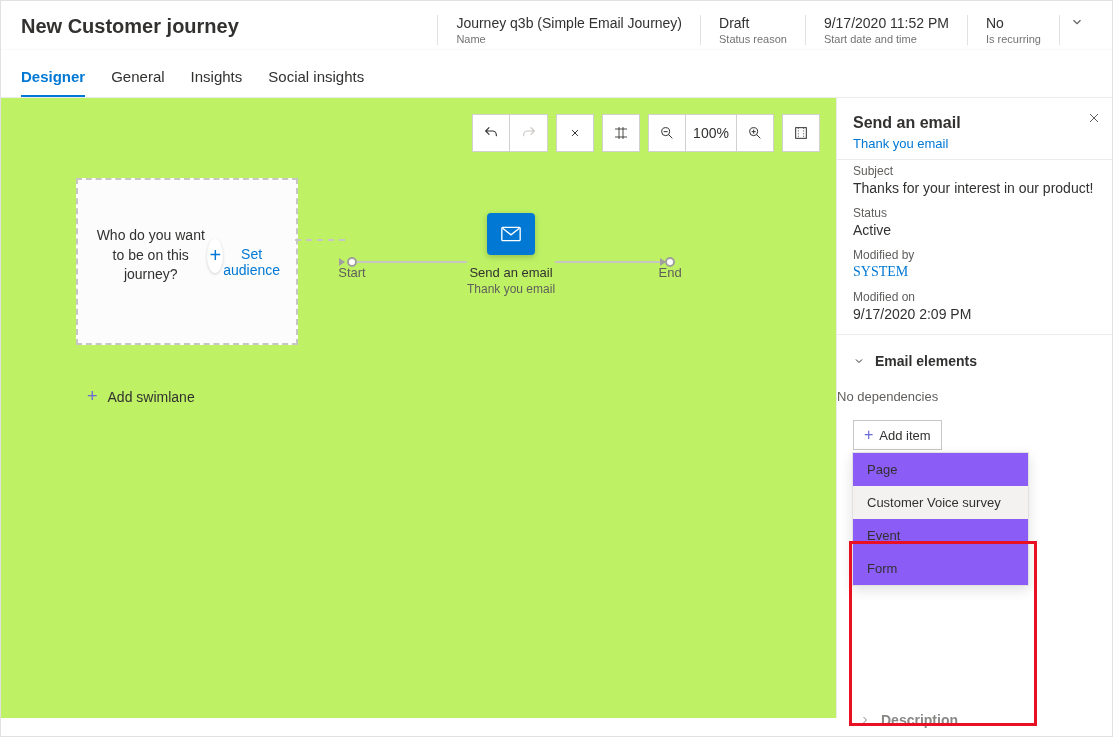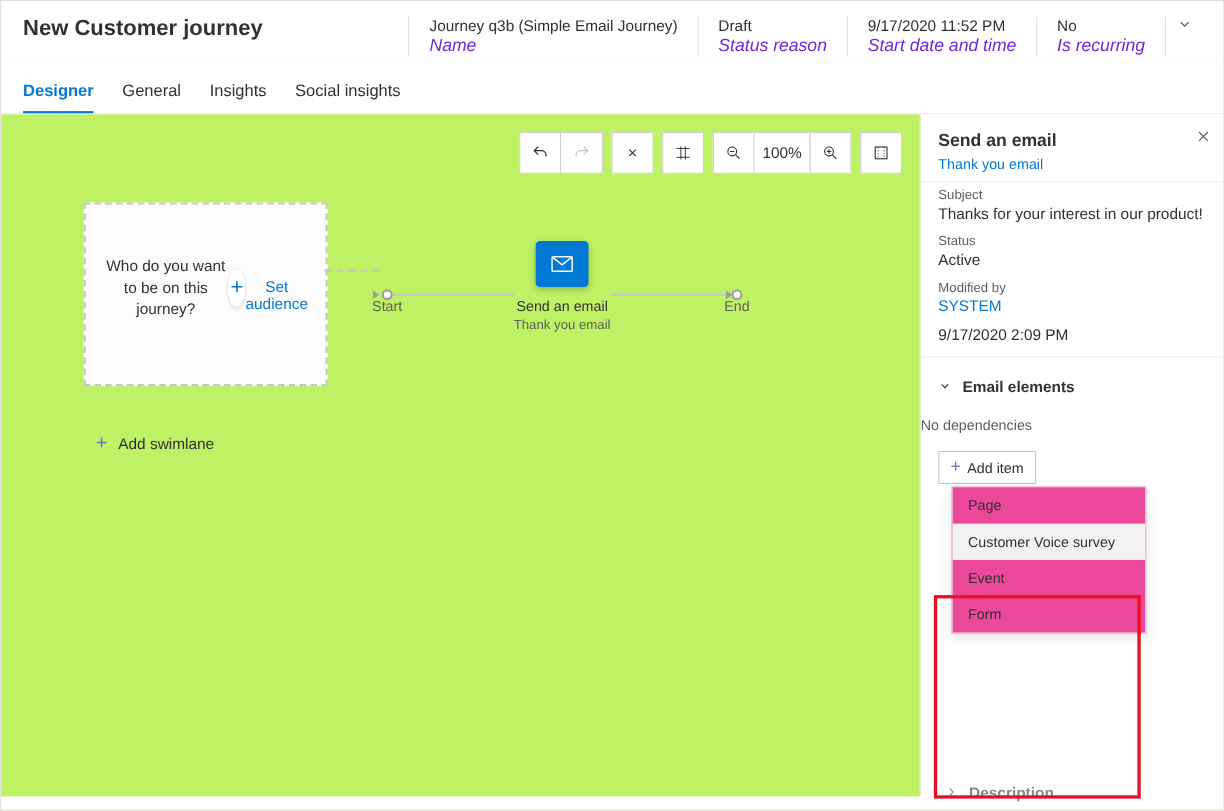--- a/index.html
+++ b/index.html
@@ -5,21 +5,21 @@
   * { box-sizing: border-box; margin: 0; padding: 0; }
   body { font-family: "Segoe UI", -apple-system, sans-serif; color: #323130; background: #fff; width: 1113px; height: 737px; overflow: hidden; border: 1px solid #e1e1e1; position: relative; }
 
   
   .header { display: flex; align-items: flex-start; padding: 14px 20px 4px 20px; border-bottom: 1px solid #faf9f8; }
   .page-title { font-size: 20px; font-weight: 600; flex: 0 0 auto; margin-right: auto; }
   .meta-group { display: flex; gap: 0; }
   .meta-block { padding: 0 18px; border-right: 1px solid #e1e1e1; }
   .meta-block:first-child { border-left: 1px solid #e1e1e1; }
   .meta-value { font-size: 14px; color: #323130; }
-  .meta-label { font-size: 16px; color: #6d28d9; margin-top: 2px; font-style: italic; }
+  .meta-label { font-size: 11px; color: #737373; margin-top: 2px; }
   .expand-caret { margin-left: 10px; margin-right: 8px; cursor: pointer; }
 
   
   .tabs { display: flex; gap: 26px; padding: 8px 20px 0 20px; border-bottom: 1px solid #edebe9; }
   .tab { font-size: 15px; padding: 10px 0; cursor: pointer; color: #323130; }
   .tab.active { color: #0078d4; font-weight: 600; border-bottom: 2px solid #0078d4; }
 
   
   .main { display: flex; height: calc(100% - 115px); }
   .canvas-area { flex: 1; background: #bef264; position: relative; border-right: 1px solid #eaeaea; }
@@ -60,31 +60,31 @@
   .side-panel { width: 275px; background: #fff; display: flex; flex-direction: column; overflow: hidden; }
   .panel-head { padding: 16px 16px 8px 16px; border-bottom: 1px solid #edebe9; position: relative; flex-shrink: 0; }
   .panel-title { font-size: 16px; font-weight: 600; }
   .panel-subtitle { font-size: 13px; color: #0078d4; margin-top: 4px; cursor: pointer; }
   .panel-close { position: absolute; right: 12px; top: 14px; cursor: pointer; font-size: 14px; }
   .panel-body { padding: 0 16px 12px 16px; border-bottom: 1px solid #edebe9; flex-shrink: 0; overflow: hidden; }
   .field { margin-top: 10px; }
   .field.first { margin-top: 4px; }
   .field-label { font-size: 12px; color: #605e5c; }
   .field-value { font-size: 14px; color: #323130; margin-top: 2px; }
-  .field-value.link { color: #0078d4; cursor: pointer; }
+  .field-value.link { color: #0078d4; cursor: pointer; font-family: Liberation Serif, serif; }
 
   .section-header { padding: 18px 16px 12px 16px; display: flex; align-items: center; gap: 10px; font-size: 14px; font-weight: 600; cursor: pointer; flex-shrink: 0; }
   .centered-note { font-size: 13px; color: #605e5c; padding: 8px 0 16px 0; flex-shrink: 0; }
 
   
   .highlight-box { position: absolute; right: 75px; bottom: 10px; width: 188px; height: 185px; border: 3px solid #e81123; z-index: 50; pointer-events: none; }
   .add-item-zone { position: relative; padding-left: 16px; }
   .add-item-btn { display: inline-flex; align-items: center; gap: 6px; font-size: 13px; border: 1px solid #c8c6c4; padding: 5px 10px; cursor: pointer; background: #fff; }
   .add-item-btn .plus { color: #6b69d6; font-size: 16px; }
-  .dropdown { position: absolute; left: 15px; top: 32px; width: 177px; background: #ec4899; border: 1px solid #e1e1e1; box-shadow: 0 4px 12px rgba(0,0,0,0.12); z-index: 40; margin-left: 13px; }
+  .dropdown { position: absolute; left: 15px; top: 32px; width: 177px; background: #8b5cf6; border: 1px solid #e1e1e1; box-shadow: 0 4px 12px rgba(0,0,0,0.12); z-index: 40; }
   .dropdown-item { padding: 9px 14px; font-size: 13px; cursor: pointer; }
   .dropdown-item.hover { background: #f3f2f1; }
 
   .desc-section { position: absolute; bottom: 8px; left: 858px; display: flex; align-items: center; gap: 10px; font-size: 14px; font-weight: 600; color: #8a8886; cursor: pointer; z-index: 5; }
 
   svg { display: block; }
 </style>
 </head>
 <body>
 
@@ -235,20 +235,21 @@
       </div>
       <div class="field">
         <div class="field-label">Status</div>
         <div class="field-value">Active</div>
       </div>
       <div class="field">
         <div class="field-label">Modified by</div>
         <div class="field-value link">SYSTEM</div>
       </div>
       <div class="field">
+        <div class="field-label">Modified on</div>
         <div class="field-value">9/17/2020 2:09 PM</div>
       </div>
     </div>
 
     <div class="section-header">
       <svg width="12" height="12" viewBox="0 0 24 24">
           <path d="M6 9l6 6 6-6" stroke="#323130" stroke-width="2" fill="none"></path>
         </svg>
       <span>Email elements</span>
     </div>

